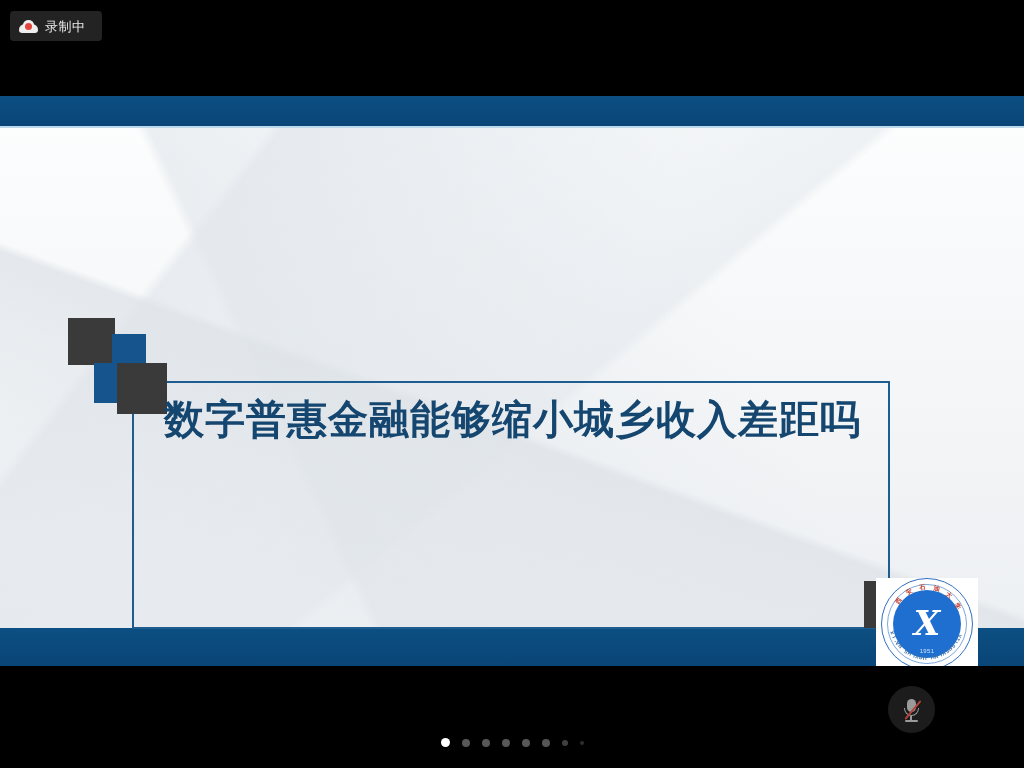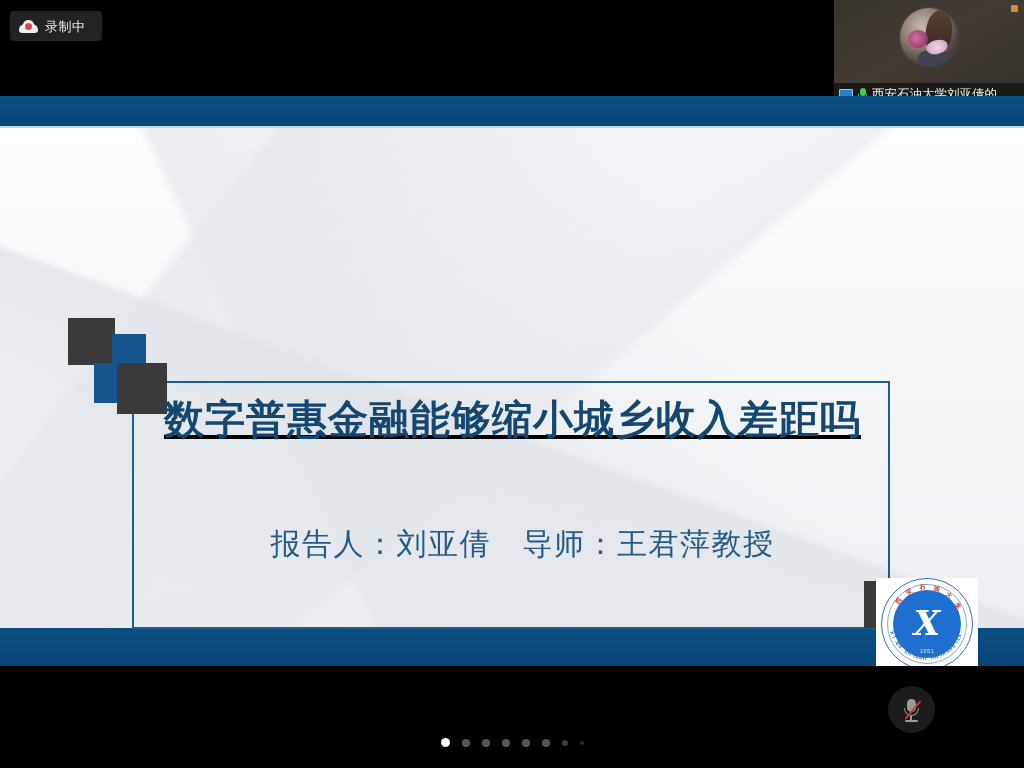--- a/index.html
+++ b/index.html
@@ -172,21 +172,20 @@
   .cluster-tl { left: 68px; top: 222px; width: 106px; height: 90px; }
   .cluster-br { left: 864px; top: 485px; width: 106px; height: 90px; }
   .cluster-tl .s1, .cluster-br .s1 { left: 0;  top: 0;  width: 47px; height: 47px; }
   .cluster-tl .s2, .cluster-br .s2 { left: 44px; top: 16px; width: 34px; height: 36px; }
   .cluster-tl .s3, .cluster-br .s3 { left: 26px; top: 45px; width: 32px; height: 40px; }
   .cluster-tl .s4, .cluster-br .s4 { left: 49px; top: 45px; width: 50px; height: 51px; }
 
   .title-block {
     position: absolute; left: 140px; top: 300px; width: 745px;
     text-align: center;
-    text-decoration: underline;
   }
   .t-line1 {
     font-family: "DejaVu Sans", sans-serif;
     font-size: 40px; font-weight: bold; color: #14466f;
     letter-spacing: 1px; line-height: 1.18; white-space: nowrap;
   }
   .t-line2 {
     font-family: "DejaVu Sans", sans-serif;
     font-size: 38px; font-weight: bold; color: #14466f;
     letter-spacing: 1px; line-height: 1.22; white-space: nowrap;
@@ -294,41 +293,20 @@
 
   <div class="rec-badge">
     <span class="rec-cloud">
       <span class="c-body"></span>
         <span class="c-bump"></span>
         <span class="c-dot"></span>
     </span>
     <span class="rec-text">录制中</span>
   </div>
 
-  <div class="thumb">
-    <span class="orange-dot"></span>
-    <div class="avatar">
-      <span class="body"></span>
-      <span class="hair"></span>
-      <span class="flower"></span>
-      <span class="flower2"></span>
-    </div>
-    <div class="thumb-bar">
-      <span class="ico-share">
-        <span class="scr"></span>
-          <span class="stand"></span>
-      </span>
-      <span class="ico-mic">
-        <span class="cap"></span>
-          <span class="arc"></span>
-          <span class="stem"></span>
-      </span>
-      <span class="thumb-name">西安石油大学刘亚倩的…</span>
-    </div>
-  </div>
 
   <div class="slide">
     <div class="slide-bg"></div>
 
     <div class="band-top"></div>
     <div class="band-top-line"></div>
     <div class="band-bottom"></div>
 
     <div class="frame"></div>
 
@@ -343,21 +321,20 @@
       <span class="sq gray s1"></span>
       <span class="sq blue s2"></span>
       <span class="sq blue s3"></span>
       <span class="sq gray s4"></span>
     </div>
 
     <div class="title-block">
       <div class="t-line1">数字普惠金融能够缩小城乡收入差距吗</div>
     </div>
 
-    <div class="presenter">报告人：刘亚倩　导师：王君萍教授</div>
 
 
     <div class="logo-wrap">
       <div class="logo">
         <span class="ring2"></span>
         <span class="inner"></span>
         <span class="mark">X</span>
         <span class="year">1951</span>
         <span class="ring-text">
             <span class="rt" style="color: rgb(58, 110, 168); font-size: 5.2px; left: 0px; top: 0px; transform: translate(7.85199px, 56.3388px) rotate(250deg);">X</span>

